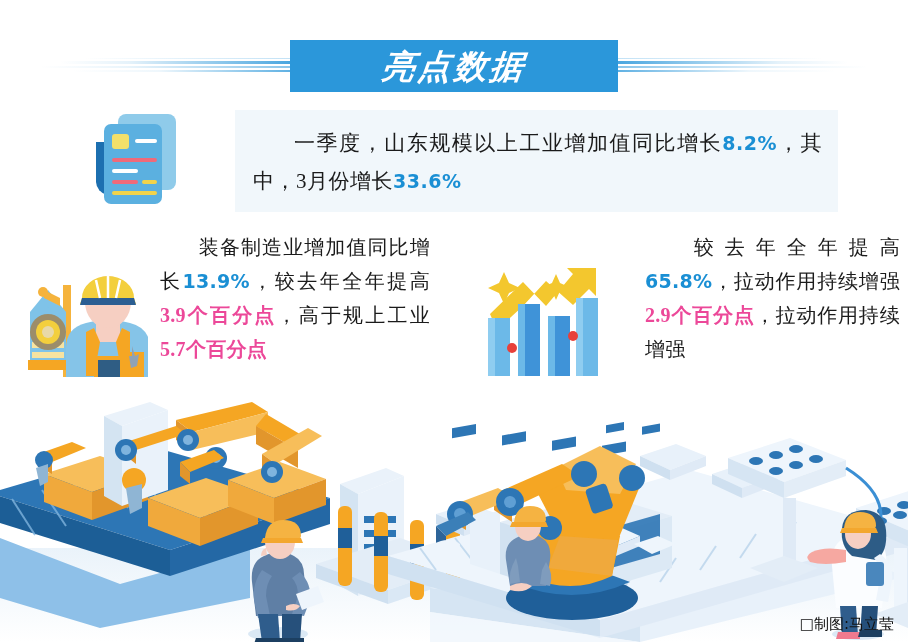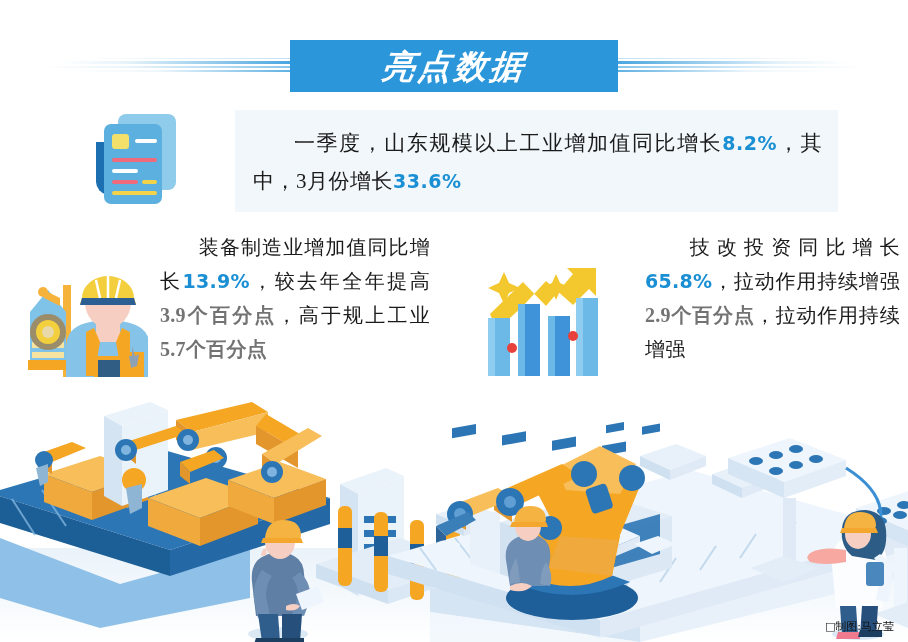--- a/index.html
+++ b/index.html
@@ -65,30 +65,30 @@
   .col { position:absolute; top:230px; font-size:20px; line-height:34px;
          color:#1b1b1b; text-align:justify; letter-spacing:.3px; }
   .col .indent { display:inline-block; width:38px; }
   .col-left  { left:160px; width:270px; }
   .col-right { left:645px; width:255px; }
 
   .worker-icon { position:absolute; left:8px;  top:240px; width:140px; height:145px; }
   .chart-icon  { position:absolute; left:468px; top:258px; width:145px; height:128px; }
 
   .num { color:#1a8fd4; font-family:"DejaVu Sans", sans-serif; font-weight:bold; font-size:19px;margin-top:40px; }
-  .num-cn { color:#737373; font-weight:bold; }
+  .num-cn { color:#ec4899; font-weight:bold; }
 
   
   .scene { position:absolute; left:0; top:398px; width:908px; height:244px; }
 
   
   .credit {
     position:absolute; right:14px; bottom:8px;
     font-family:"DejaVu Sans", sans-serif;
-    font-size:11px; color:#111; letter-spacing:0px;
+    font-size:15px; color:#111; letter-spacing:0px;
   }
 </style>
 </head>
 <body>
 
 <div id="root">
 
   <div class="header">
 
     <div class="streak-wrap streak-left">
@@ -176,21 +176,21 @@
     <rect x="80" y="58" width="22" height="60" fill="#3f93d8"></rect>
     <rect x="80" y="58" width="7" height="60" fill="#6cb9e8"></rect>
     <rect x="108" y="40" width="22" height="78" fill="#6cb9e8"></rect>
     <rect x="108" y="40" width="7" height="78" fill="#8fcdf0"></rect>
 
     <circle cx="44" cy="90" r="5" fill="#e8403a"></circle>
     <circle cx="105" cy="78" r="5" fill="#e8403a"></circle>
   </svg>
 
   <div class="col col-right">
-    <span class="indent"></span><span>技改投资同比增长</span><span class="num">65.8%</span><span>，拉动作用持续增强</span><span class="num-cn">2.9个百分点</span><span>，拉动作用持续增强</span>
+    <span class="indent"></span><span>较去年全年提高</span><span class="num">65.8%</span><span>，拉动作用持续增强</span><span class="num-cn">2.9个百分点</span><span>，拉动作用持续增强</span>
   </div>
 
   <svg class="scene" viewBox="0 0 908 244" preserveAspectRatio="none">
     <defs>
       <linearGradient id="floorFade" x1="0" y1="0" x2="0" y2="1">
         <stop offset="0%" stop-color="#d9e9f6"></stop>
         <stop offset="100%" stop-color="#ffffff"></stop>
       </linearGradient>
     </defs>
 

